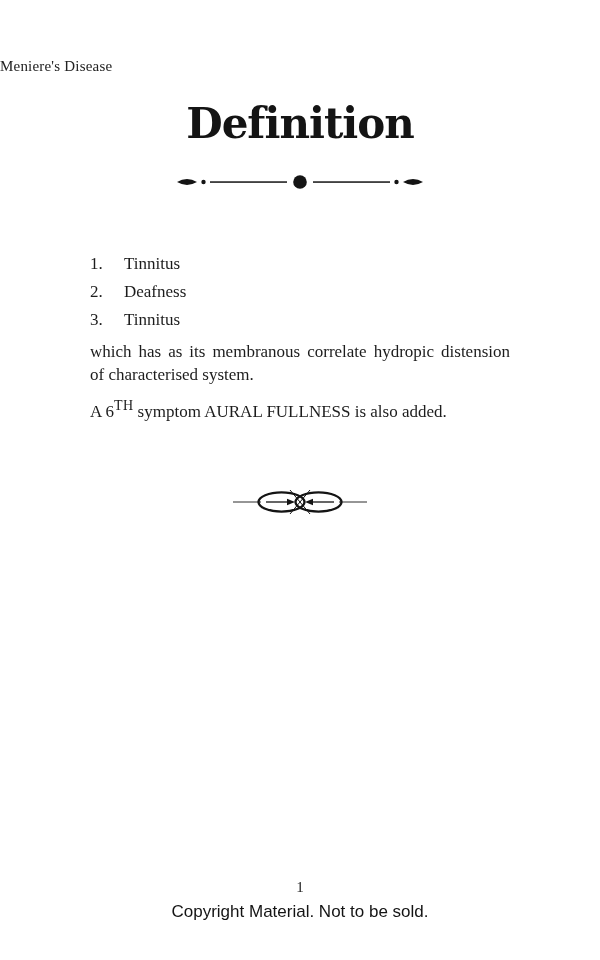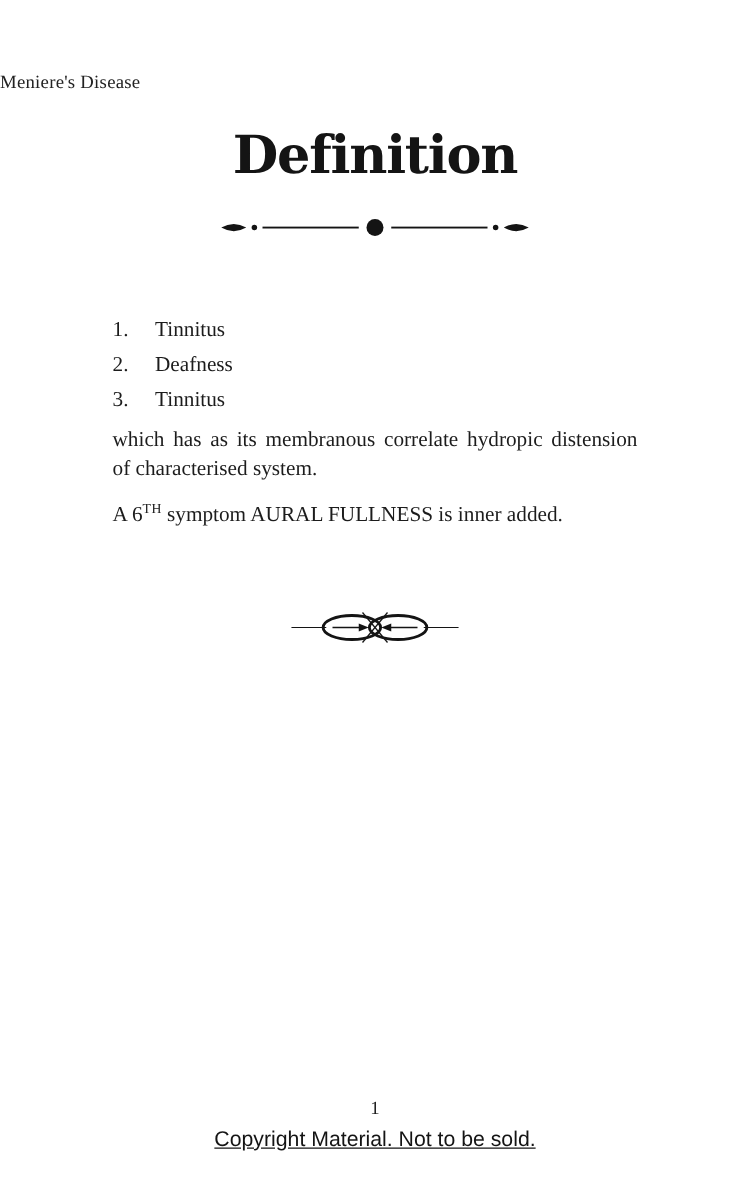--- a/index.html
+++ b/index.html
@@ -22,30 +22,30 @@
   .body-block {
     position:absolute; top:238px; left:90px; width:420px;
     font-size:17px; line-height:23px; color:#1c1c1c;
   }
   .para { margin-bottom:14px; }
   .line { display:block; }
   .line.stretch { text-align:justify; text-align-last:justify; }
   .symptom-list { list-style:none; margin:14px 0 9px 0; }
   .symptom-item { display:flex; margin-bottom:5px; }
   .symptom-num { width:34px; flex:0 0 34px; }
-  sup.ord { font-size:11px; line-height:0; vertical-align:super; letter-spacing:0.3px; }
+  sup.ord { font-size:14px; line-height:0; vertical-align:super; letter-spacing:0.3px; }
   .flourish { position:absolute; top:488px; left:0; width:100%; text-align:center; line-height:0; }
   .footer-pagenum {
     position:absolute; top:879px; left:0; width:100%;
     text-align:center; font-size:15px; color:#1c1c1c;
   }
   .footer-copyright {
     position:absolute; top:902px; left:0; width:100%;
     text-align:center; font-family:"Liberation Sans", sans-serif;
-    font-size:17px; color:#141414;text-decoration:underline;
+    font-size:17px; color:#141414;
   }
 </style>
 </head>
 <body>
 
 <div class="page">
 
   <div class="running-header">Meniere's Disease</div>
 
   <h1 class="title">Definition</h1>
@@ -78,21 +78,21 @@
         <span class="symptom-num">3.</span>
         <span class="symptom-label">Tinnitus</span>
       </li>
     </ol>
 
     <p class="para">
       <span class="line stretch">which has as its membranous correlate hydropic distension</span>
       <span class="line">of characterised system.</span>
     </p>
 
-    <p class="para"><span>A 6</span><sup class="ord">TH</sup><span> symptom AURAL FULLNESS is inner added.</span></p>
+    <p class="para"><span>A 6</span><sup class="ord">TH</sup><span> symptom AURAL FULLNESS is also added.</span></p>
   </div>
 
   <div class="flourish">
     <svg width="134" height="28" viewBox="0 0 134 28">
       <line x1="0" y1="14" x2="28" y2="14" stroke="#141414" stroke-width="0.9"></line>
       <line x1="106" y1="14" x2="134" y2="14" stroke="#141414" stroke-width="0.9"></line>
       <line x1="57" y1="2" x2="77" y2="26" stroke="#141414" stroke-width="1"></line>
       <line x1="57" y1="26" x2="77" y2="2" stroke="#141414" stroke-width="1"></line>
       <ellipse cx="48.5" cy="14" rx="23" ry="9.6" fill="none" stroke="#141414" stroke-width="2.3"></ellipse>
       <ellipse cx="85.5" cy="14" rx="23" ry="9.6" fill="none" stroke="#141414" stroke-width="2.3"></ellipse>

